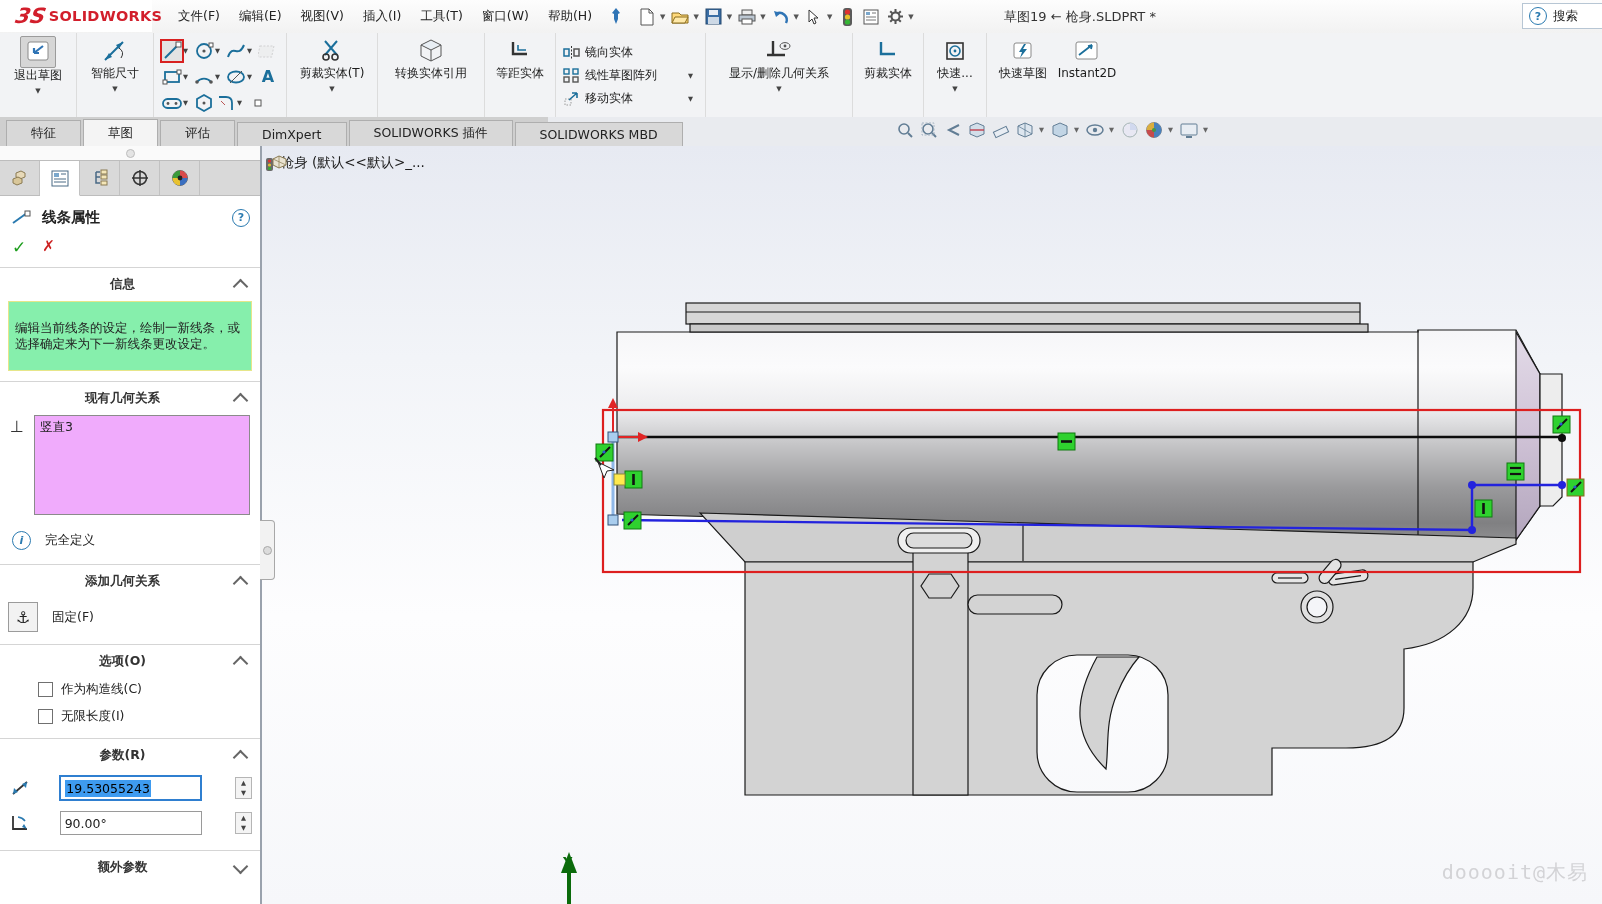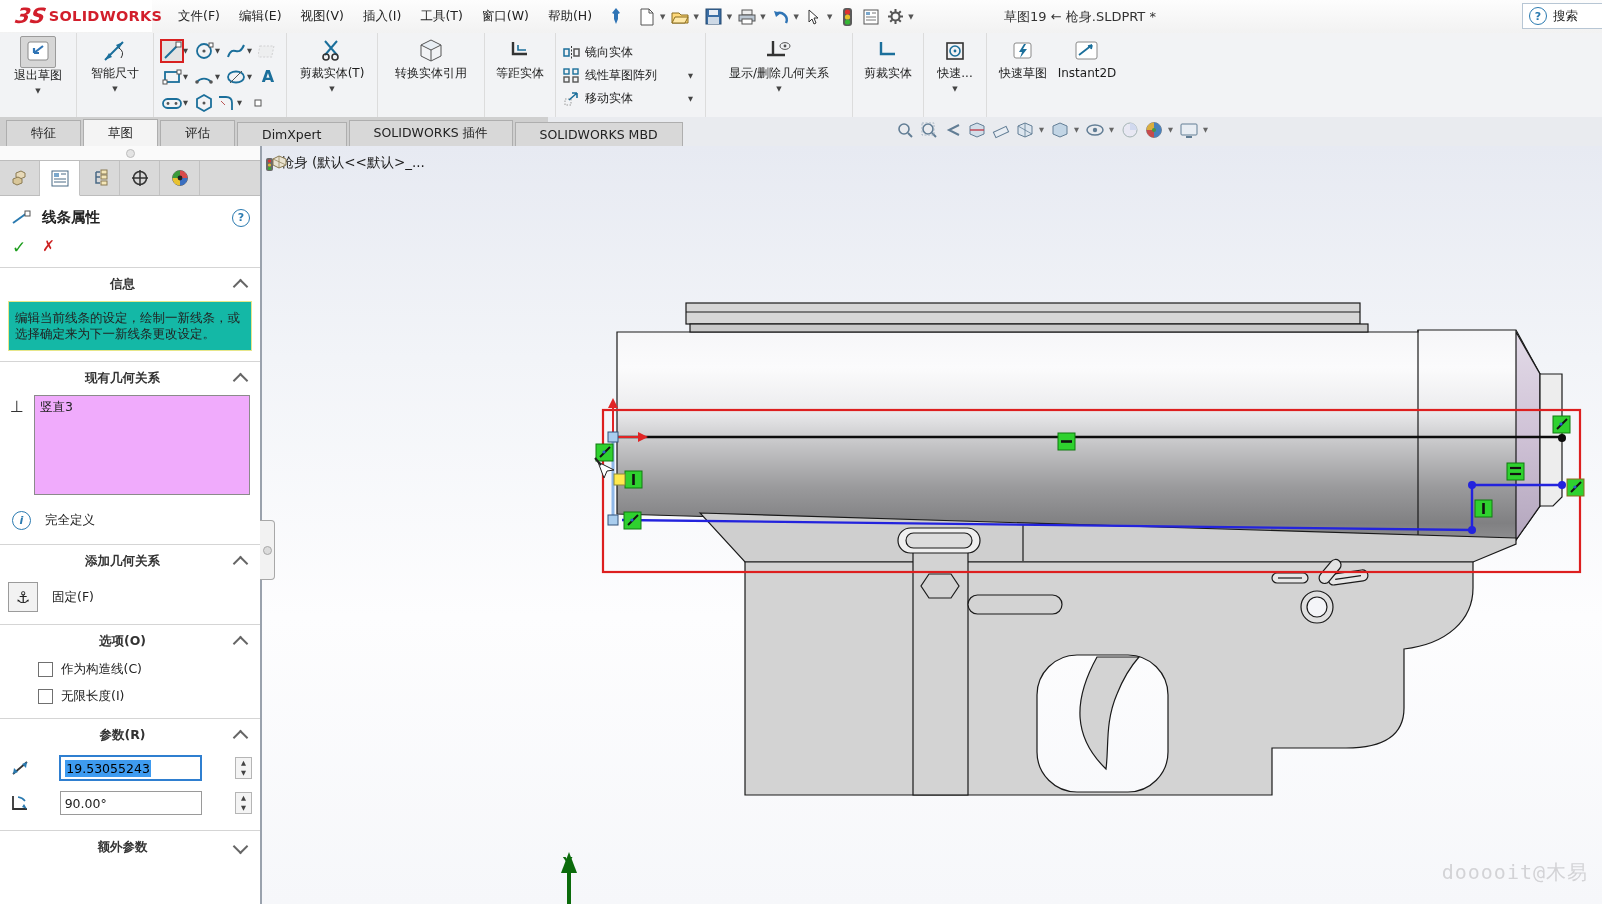--- a/index.html
+++ b/index.html
@@ -61,22 +61,22 @@
   .pm-tab.active{background:#fff;border-bottom:1px solid #fff;}
   .pm-title-row{display:flex;align-items:center;padding:12px 10px 6px 10px;}
   .pm-title{font-weight:bold;font-size:14.5px;margin-left:10px;flex:1;}
   .pm-actions{display:flex;gap:16px;padding:4px 12px 10px 12px;border-bottom:1px solid #d5d5d5;}
   .check{color:#1e9e1e;font-size:17px;font-weight:bold;}
   .cross{color:#cc2020;font-size:15px;font-weight:bold;}
   .section-h{display:flex;align-items:center;padding:8px 10px 6px 10px;font-weight:bold;color:#333;}
   .section-h .txt{flex:1;text-align:center;}
   .chev{width:9px;height:9px;border-left:2px solid #666;border-top:2px solid #666;transform:rotate(45deg);margin-right:4px;margin-top:3px;}
   .chev.down{transform:rotate(225deg);margin-top:-2px;}
-  .info-box{margin:2px 8px 10px 8px;background:#14b8a6;border:1px solid #e6e68a;
-            padding:8px 6px;font-size:12.5px;line-height:16px;}
+  .info-box{margin:2px 8px 10px 8px;background:#86efac;border:1px solid #e6e68a;
+            padding:18px 6px;font-size:12.5px;line-height:16px;}
   .sect-div{border-top:1px solid #d5d5d5;}
   .rel-row{display:flex;padding:2px 10px;}
   .perp-glyph{font-size:16px;color:#333;width:24px;padding-top:2px;}
   .listbox{flex:1;height:92px;border:1px solid #8b8b8b;background:#f0abfc;font-size:12.5px;padding:3px 5px;}
   .status-row{display:flex;align-items:center;gap:14px;padding:14px 10px 14px 12px;}
   .info-circ{width:17px;height:17px;border-radius:50%;border:1.6px solid #2a7ab0;color:#2a7ab0;
              display:flex;align-items:center;justify-content:center;font-size:11px;font-style:italic;font-weight:bold;}
   .fix-row{display:flex;align-items:center;gap:14px;padding:6px 10px 12px 8px;}
   .fix-btn{width:28px;height:28px;border:1px solid #9b9b9b;background:#f2f2f2;display:flex;
            align-items:center;justify-content:center;font-size:16px;color:#222;}

